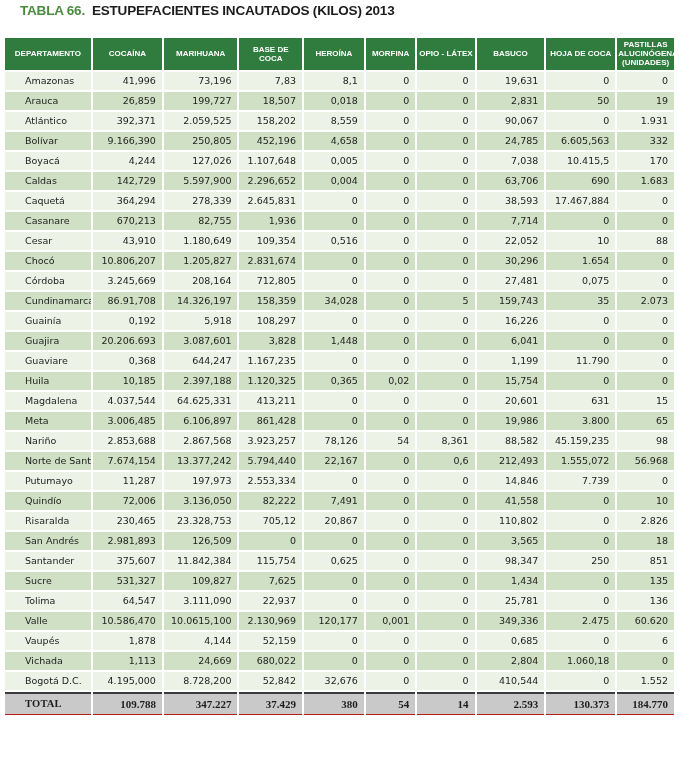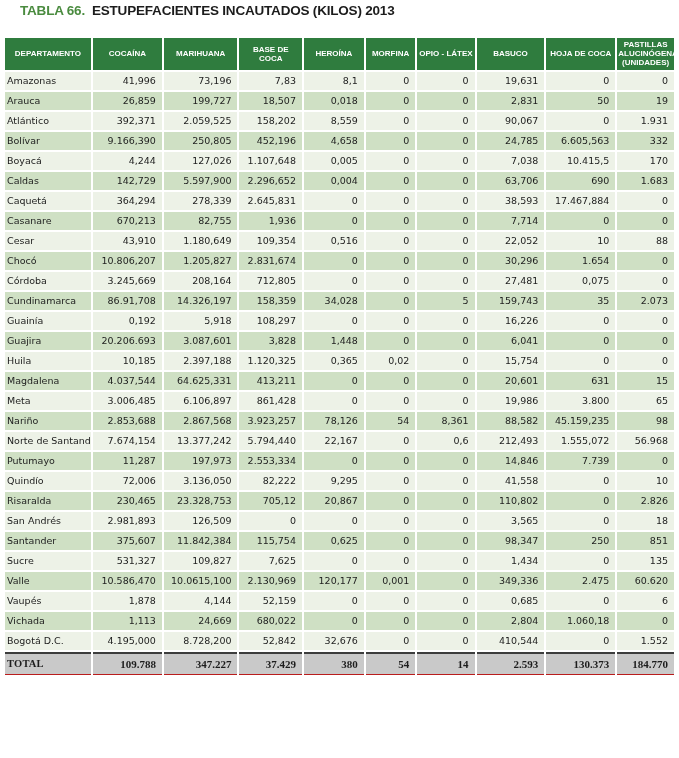--- a/index.html
+++ b/index.html
@@ -66,21 +66,21 @@
     font-size: 9.5px;
     color: var(--cell-fg);
     height: 18px;
     line-height: 18px;
     padding: 0 6px;
     white-space: nowrap;
     overflow: hidden;
   }
   tbody tr:nth-child(odd)  td { background: var(--row-light); }
   tbody tr:nth-child(even) td { background: var(--row-dark); }
-  td.dept { text-align: left; padding-left: 2px; }
+  td.dept { text-align: left; padding-left: 20px; }
   td.num  { text-align: right; }
 
   tfoot td {
     background: var(--total-bg);
     font-family: Liberation Serif, serif;
     font-weight: bold;
     font-size: 11px;
     height: 20px;
     line-height: 20px;
     border-top: 2px solid #3c3c3c;
@@ -275,20 +275,32 @@
           <td class="num">3.087,601</td>
           <td class="num">3,828</td>
           <td class="num">1,448</td>
           <td class="num">0</td>
           <td class="num">0</td>
           <td class="num">6,041</td>
           <td class="num">0</td>
           <td class="num">0</td>
         </tr>
         <tr>
+          <td class="dept">Guaviare</td>
+          <td class="num">0,368</td>
+          <td class="num">644,247</td>
+          <td class="num">1.167,235</td>
+          <td class="num">0</td>
+          <td class="num">0</td>
+          <td class="num">0</td>
+          <td class="num">1,199</td>
+          <td class="num">11.790</td>
+          <td class="num">0</td>
+        </tr>
+        <tr>
           <td class="dept">Huila</td>
           <td class="num">10,185</td>
           <td class="num">2.397,188</td>
           <td class="num">1.120,325</td>
           <td class="num">0,365</td>
           <td class="num">0,02</td>
           <td class="num">0</td>
           <td class="num">15,754</td>
           <td class="num">0</td>
           <td class="num">0</td>
@@ -351,21 +363,21 @@
           <td class="num">0</td>
           <td class="num">14,846</td>
           <td class="num">7.739</td>
           <td class="num">0</td>
         </tr>
         <tr>
           <td class="dept">Quindío</td>
           <td class="num">72,006</td>
           <td class="num">3.136,050</td>
           <td class="num">82,222</td>
-          <td class="num">9,295</td>
+          <td class="num">7,491</td>
           <td class="num">0</td>
           <td class="num">0</td>
           <td class="num">41,558</td>
           <td class="num">0</td>
           <td class="num">10</td>
         </tr>
         <tr>
           <td class="dept">Risaralda</td>
           <td class="num">230,465</td>
           <td class="num">23.328,753</td>
@@ -405,20 +417,32 @@
           <td class="dept">Sucre</td>
           <td class="num">531,327</td>
           <td class="num">109,827</td>
           <td class="num">7,625</td>
           <td class="num">0</td>
           <td class="num">0</td>
           <td class="num">0</td>
           <td class="num">1,434</td>
           <td class="num">0</td>
           <td class="num">135</td>
+        </tr>
+        <tr>
+          <td class="dept">Tolima</td>
+          <td class="num">64,547</td>
+          <td class="num">3.111,090</td>
+          <td class="num">22,937</td>
+          <td class="num">0</td>
+          <td class="num">0</td>
+          <td class="num">0</td>
+          <td class="num">25,781</td>
+          <td class="num">0</td>
+          <td class="num">136</td>
         </tr>
         <tr>
           <td class="dept">Valle</td>
           <td class="num">10.586,470</td>
           <td class="num">10.0615,100</td>
           <td class="num">2.130,969</td>
           <td class="num">120,177</td>
           <td class="num">0,001</td>
           <td class="num">0</td>
           <td class="num">349,336</td>

